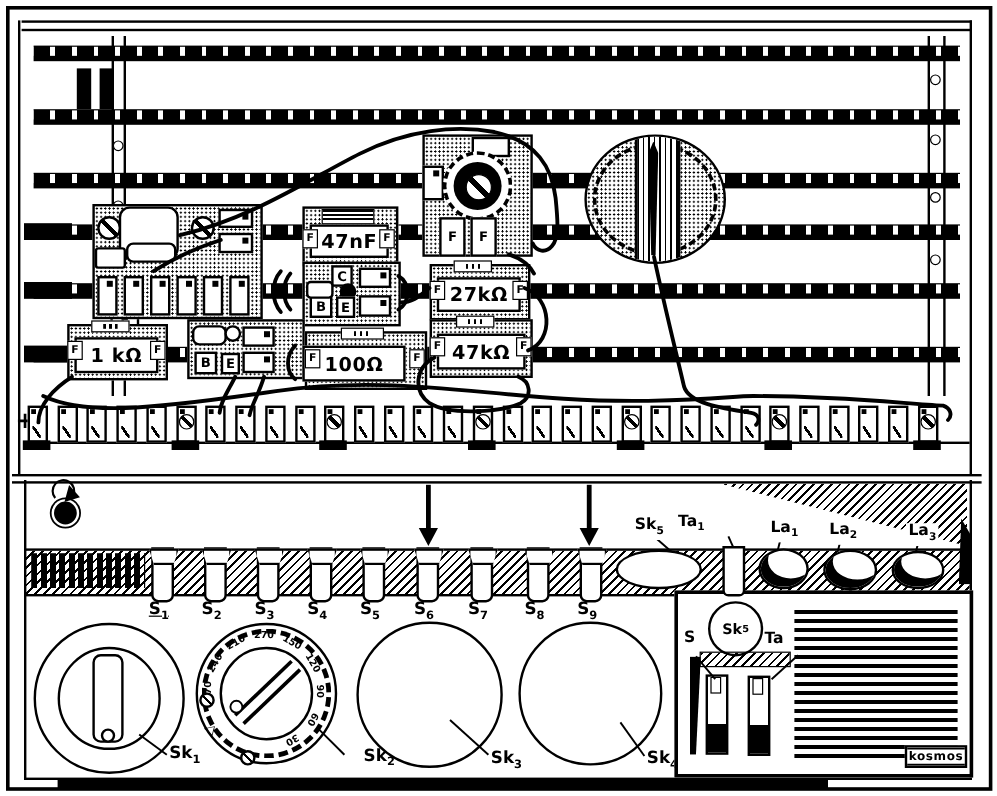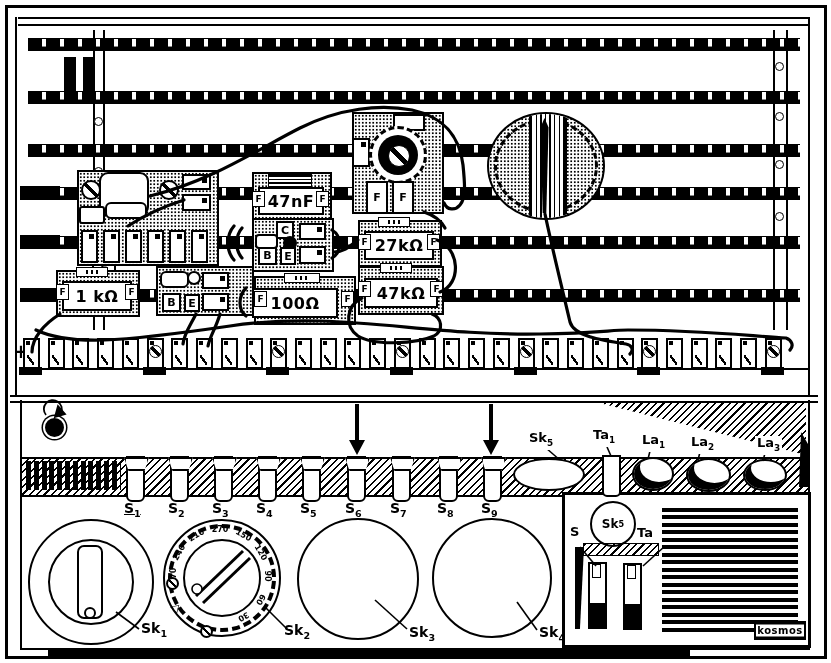--- a/index.html
+++ b/index.html
@@ -288,21 +288,21 @@
       <div class="slabel" style="left: 481px;"><span>S</span><sub>9</sub></div>
     </div>
 
   <div id="ovalSk5" class="zl"></div>
   <div id="ta1tab" class="zl"></div>
   <div class="lamp zl" style="left:632px;top:457px;width:38px;height:30px;"></div>
   <div class="lamp zl" style="left:686px;top:458px;width:41px;height:30px;"></div>
   <div class="lamp zl" style="left:743px;top:459px;width:40px;height:28px;"></div>
 
   <div class="plabel zl" style="left:527px;top:431px;"><span>Sk</span><sub>5</sub></div>
-  <div class="plabel zl" style="left:591px;top:428px;text-align:center;"><span>Ta</span><sub>1</sub></div>
+  <div class="plabel zl" style="left:563px;top:428px;text-align:center;"><span>Ta</span><sub>1</sub></div>
   <div class="plabel zl" style="left:640px;top:433px;"><span>La</span><sub>1</sub></div>
   <div class="plabel zl" style="left:689px;top:435px;"><span>La</span><sub>2</sub></div>
   <div class="plabel zl" style="left:755px;top:436px;"><span>La</span><sub>3</sub></div>
 
   <div class="ring" style="left:28px;top:519px;width:122px;height:122px;"></div>
   <div class="ring" style="left:48px;top:539px;width:82px;height:82px;"></div>
   <div id="sk1handle"></div>
   <div class="klabel" style="left:141px;top:620px;"><span>Sk</span><sub>1</sub></div>
 
   <div id="dial">
@@ -316,21 +316,21 @@
       <span class="dialnum" style="transform: translate(-50%, -50%) rotate(60deg) translate(0px, -47px);">120</span>
       <span class="dialnum" style="transform: translate(-50%, -50%) rotate(30deg) translate(0px, -47px);">150</span>
       <span class="dialnum" style="transform: translate(-50%, -50%) rotate(0deg) translate(0px, -47px);">270</span>
       <span class="dialnum" style="transform: translate(-50%, -50%) rotate(-30deg) translate(0px, -47px);">210</span>
       <span class="dialnum" style="transform: translate(-50%, -50%) rotate(-60deg) translate(0px, -47px);">240</span>
       <span class="dialnum" style="transform: translate(-50%, -50%) rotate(-90deg) translate(0px, -47px);">270</span>
     </div>
   <div class="dialdeco" style="left:170px;top:601px;transform:rotate(15deg);">◁</div>
   <div class="screwc" style="left:166px;top:577px;width:9px;height:9px;"></div>
   <div class="screwc" style="left:200px;top:625px;width:9px;height:9px;"></div>
-  <div class="klabel" style="left:284px;top:622px;"><span>Sk</span><sub>2</sub></div>
+  <div class="klabel" style="left:303px;top:622px;"><span>Sk</span><sub>2</sub></div>
 
   <div class="ring" style="left:297px;top:518px;width:118px;height:118px;"></div>
   <div class="klabel" style="left:409px;top:624px;"><span>Sk</span><sub>3</sub></div>
   <div class="ring" style="left:432px;top:518px;width:116px;height:116px;"></div>
   <div class="klabel" style="left:539px;top:624px;"><span>Sk</span><sub>4</sub></div>
 
   <div id="inset"></div>
   <div class="ring" style="left:590px;top:501px;width:42px;height:42px;display:flex;align-items:center;justify-content:center;font-size:12px;font-weight:bold;">
       <span>Sk</span>
       <sub style="font-size:0.68em;">5</sub>

